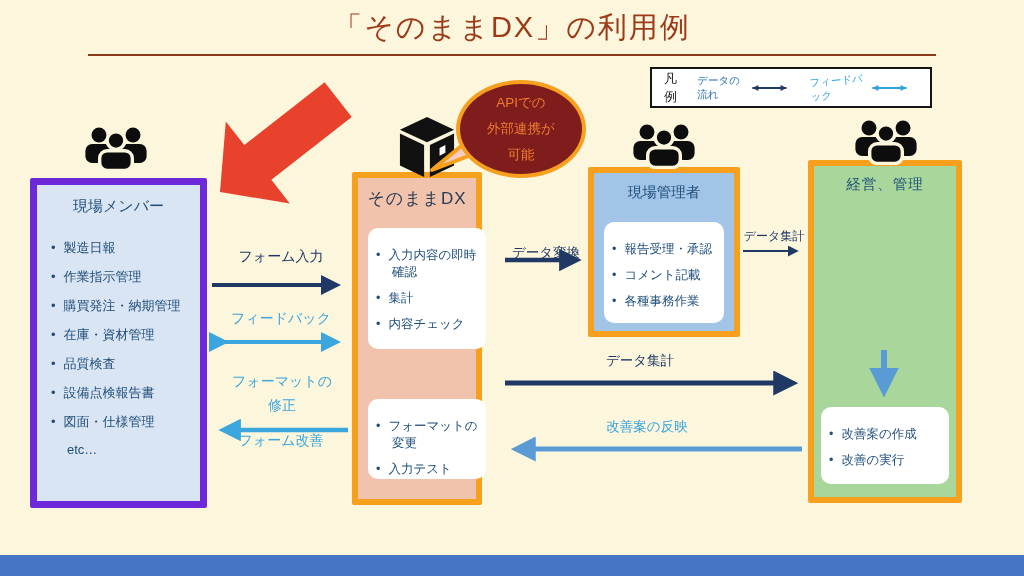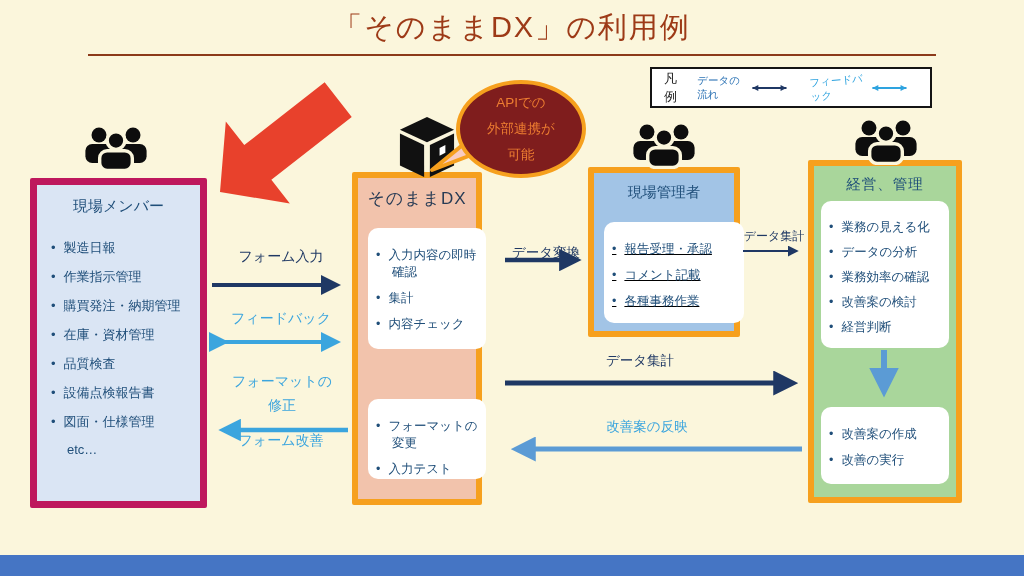--- a/index.html
+++ b/index.html
@@ -22,38 +22,38 @@
     display:flex; align-items:center; z-index:5; }
   .legend-label { font-size:13px; color:#222; margin:0 14px 0 12px; }
   .legend-item { display:flex; align-items:center; margin-right:16px; }
   .legend-item .ltext { font-size:10.5px; }
   .lt-flow { color:#2E74B5; }
   .lt-fb { color:#2EA3DF; transform:rotate(-5deg); }
 
   
   .gbox { border-radius:2px; z-index:1; }
   .box-left { left:30px; top:178px; width:177px; height:330px;
-    background:#DAE5F4; border:7px solid #be185d; }
+    background:#DAE5F4; border:7px solid #6d28d9; }
   .box-center { left:352px; top:172px; width:130px; height:333px;
     background:#F2C3AC; border:6px solid #F6A01E; }
   .box-mgr { left:588px; top:167px; width:152px; height:170px;
     background:#A2C4E6; border:6px solid #F6A01E; }
   .box-mgmt { left:808px; top:160px; width:154px; height:343px;
     background:#A9D69B; border:6px solid #F6A01E; }
 
   .gbox h2 { text-align:center; font-weight:normal; color:#1F4E79; }
   .box-left h2 { font-size:15px; margin-top:12px; }
   .box-center h2 { font-size:17px; color:#273B55; margin-top:9px; letter-spacing:1px; }
   .box-mgr h2 { font-size:14.5px; margin-top:10px; }
   .box-mgmt h2 { font-size:14.5px; margin-top:9px; letter-spacing:1px; }
 
   .panel { position:absolute; background:#fff; border-radius:10px; padding:10px 8px; }
   .p-c1 { left:10px; top:50px; width:118px; height:121px; }
   .p-c2 { left:10px; top:221px; width:118px; height:80px; }
-  .p-mgr { left:10px; top:49px; width:140px; height:101px;text-decoration:underline; }
+  .p-mgr { left:10px; top:49px; width:120px; height:101px; }
   .p-m1 { left:7px; top:35px; width:128px; height:147px; }
   .p-m2 { left:7px; top:241px; width:128px; height:77px; }
 
   ul { list-style:none; }
   li { color:#1F4E79; padding-left:16px; text-indent:-16px; }
   li::before { content:"•"; padding-right:8px; }
   .box-left ul { padding:12px 4px 0 14px; }
   .box-left li { font-size:13px; margin:11px 0; }
   .etc { color:#1F4E79; font-size:13px; padding-left:30px; margin-top:9px; }
   .panel li { font-size:12.5px; margin:9px 0; line-height:1.35; }
@@ -188,29 +188,20 @@
     <ul>
       <li>報告受理・承認</li>
       <li>コメント記載</li>
       <li>各種事務作業</li>
     </ul>
   </div>
 </div>
 
 <div class="abs gbox box-mgmt">
   <h2>経営、管理</h2>
-  <div class="panel p-m1">
-    <ul>
-      <li>業務の見える化</li>
-      <li>データの分析</li>
-      <li>業務効率の確認</li>
-      <li>改善案の検討</li>
-      <li>経営判断</li>
-    </ul>
-  </div>
   <div class="panel p-m2">
     <ul>
       <li>改善案の作成</li>
       <li>改善の実行</li>
     </ul>
   </div>
 </div>
 
 <svg class="abs overlay">
   <defs>

